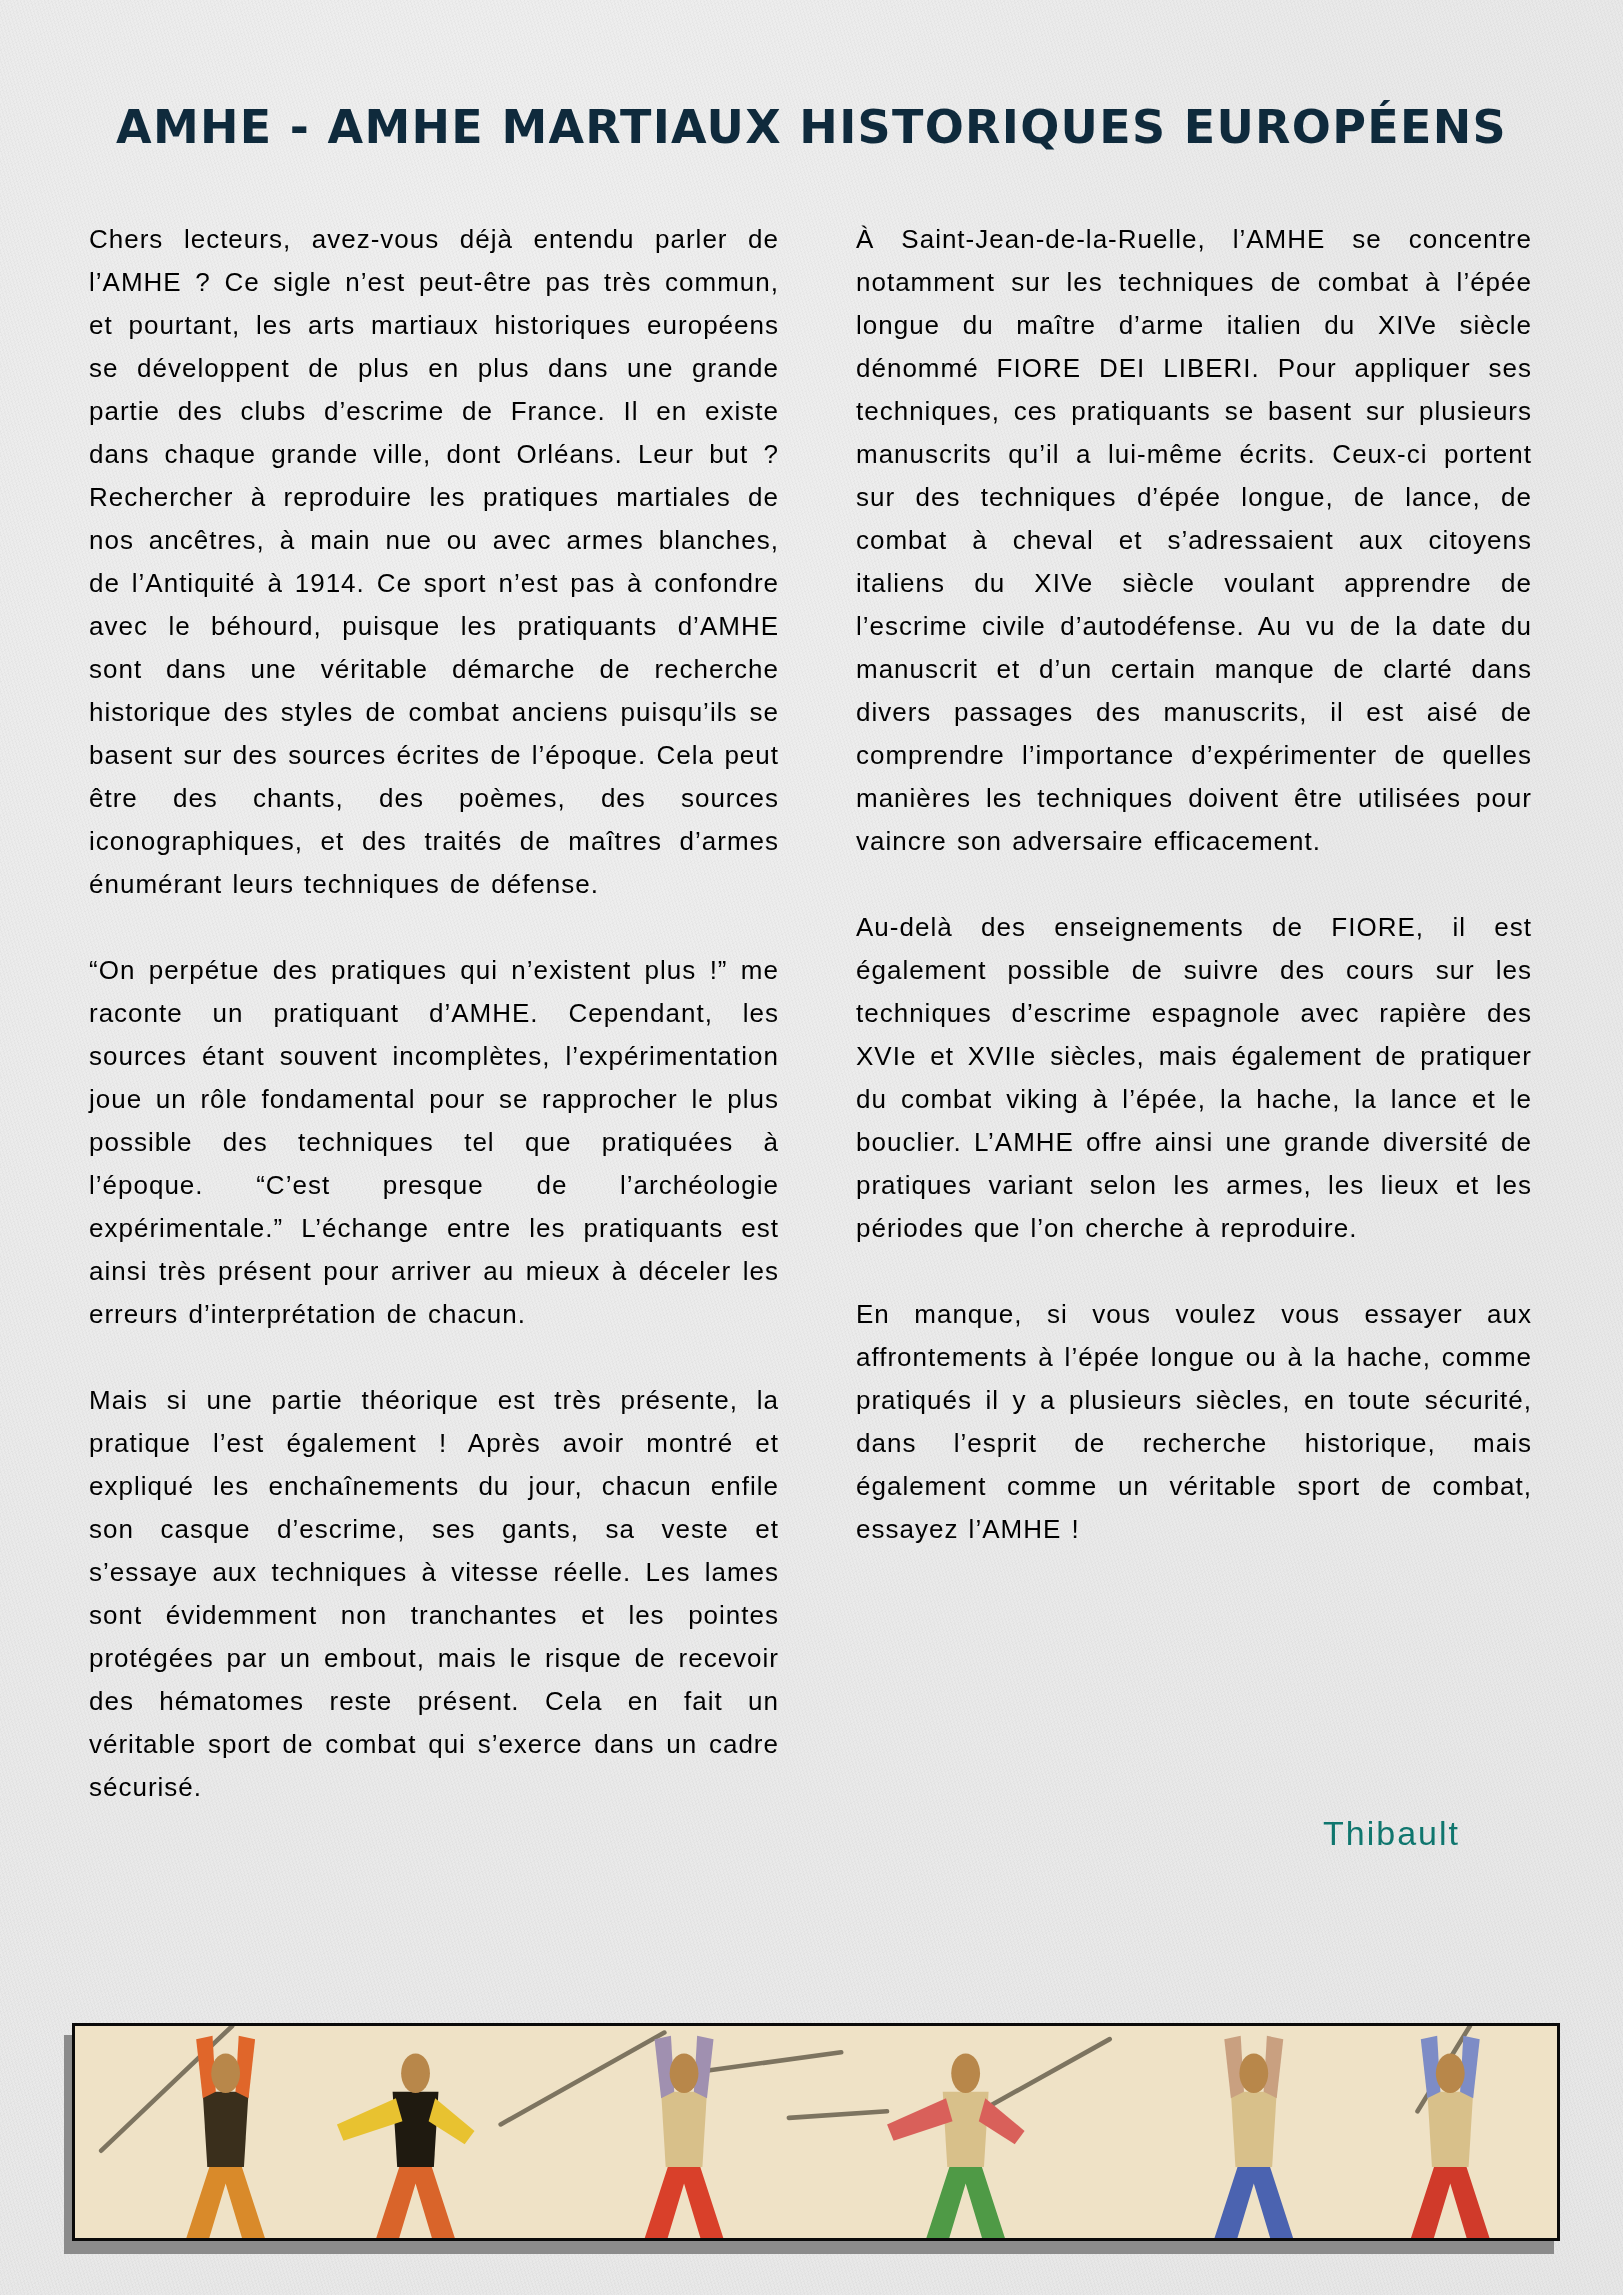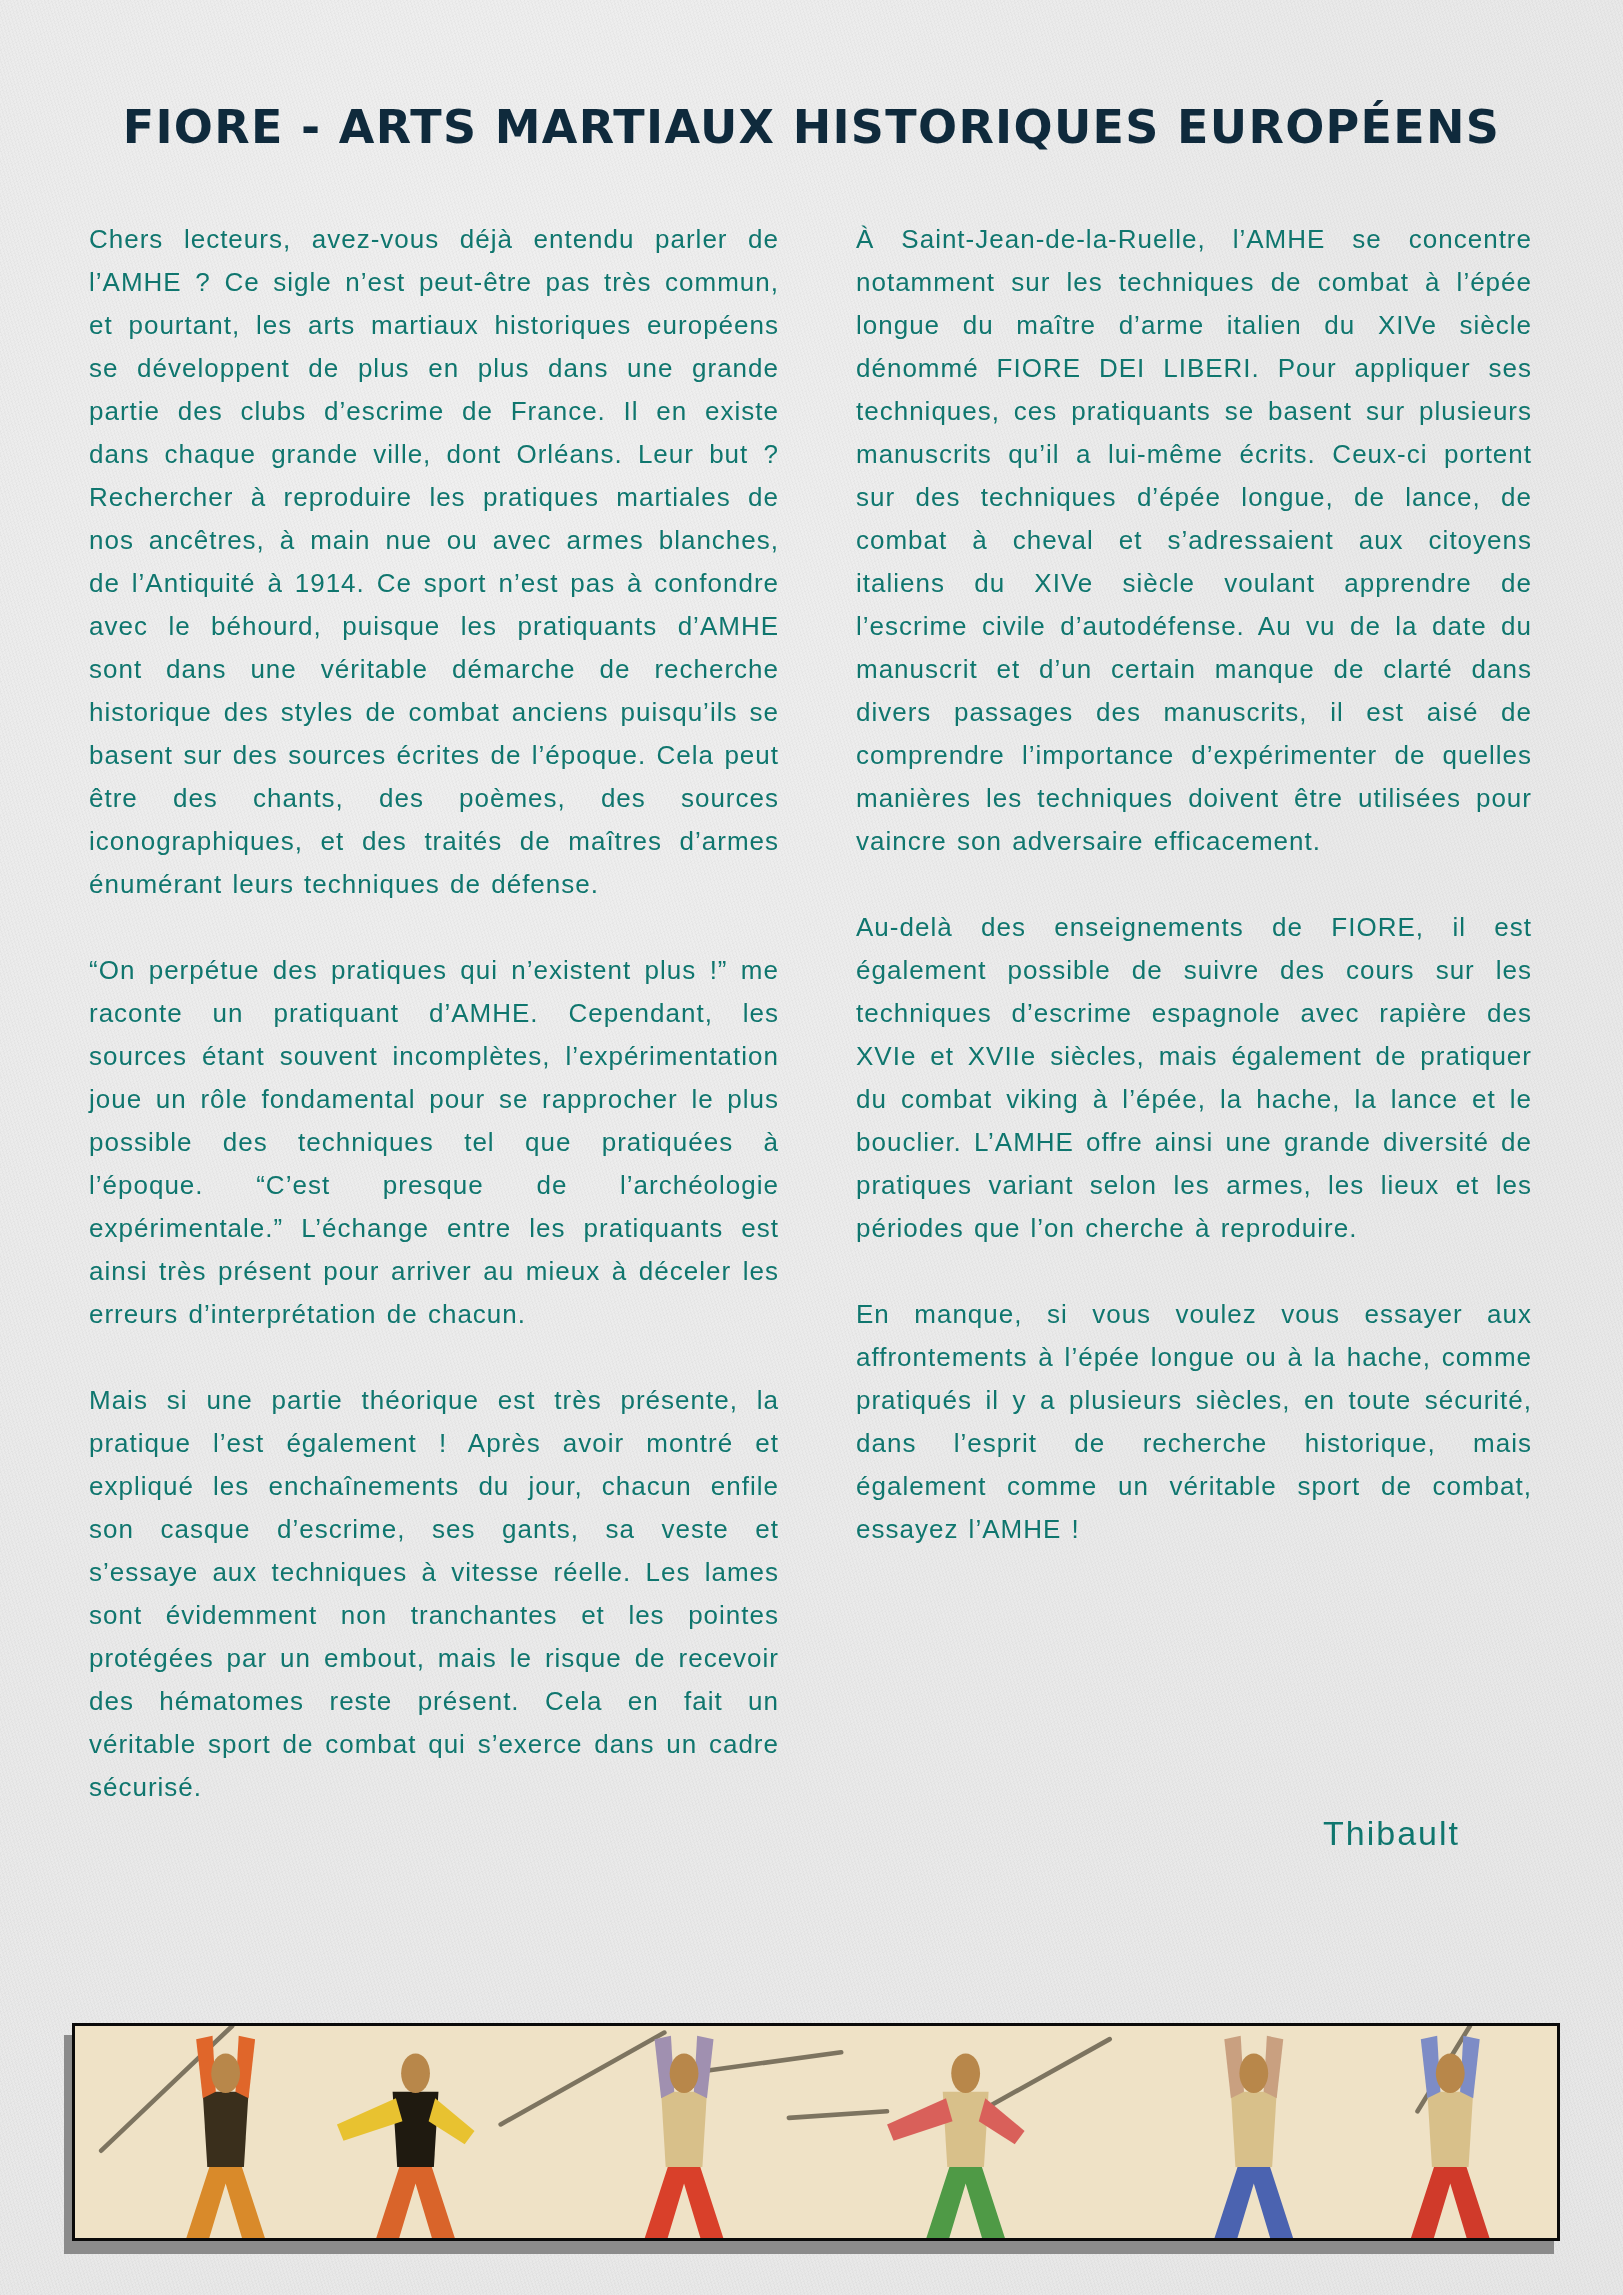--- a/index.html
+++ b/index.html
@@ -15,21 +15,21 @@
   }
   .title {
     position: absolute; left: 0; top: 100px; width: 1623px;
     text-align: center; font-family: "DejaVu Sans", sans-serif;
     font-weight: bold; font-size: 46px; letter-spacing: 1.3px; color: #0f2a3c;
     margin: 0;
   }
   .column {
     position: absolute; top: 218px;
     font-size: 26px; line-height: 43px; text-align: justify;
-    letter-spacing: 1px; word-spacing: 2px; color: #0f766e;
+    letter-spacing: 1px; word-spacing: 2px; color: #000000;
   }
   .col-left { left: 89px; width: 690px; }
   .col-right { left: 856px; width: 676px; }
   .column p { margin: 0 0 43px 0; }
   .column p:last-child { margin-bottom: 0; }
   .signature {
     position: absolute; left: 1323px; top: 1814px;
     font-size: 34px; letter-spacing: 2px; color: #0f766e;
   }
   .banner-shadow {
@@ -39,21 +39,21 @@
   .banner {
     position: absolute; left: 72px; top: 2023px; width: 1488px; height: 218px;
     background: #efe2c6; border: 3.3px solid #0a0a0a; box-sizing: border-box;
     overflow: hidden;
   }
   .banner svg { display: block; width: 100%; height: 100%; }
 </style>
 </head>
 <body>
 
-<h1 class="title">FIORE - ARTS MARTIAUX HISTORIQUES EUROPÉENS</h1>
+<h1 class="title">AMHE - AMHE MARTIAUX HISTORIQUES EUROPÉENS</h1>
 
 <div class="column col-left">
   <p>Chers lecteurs, avez-vous déjà entendu parler de l’AMHE ? Ce sigle n’est peut-être pas très commun, et pourtant, les arts martiaux historiques européens se développent de plus en plus dans une grande partie des clubs d’escrime de France. Il en existe dans chaque grande ville, dont Orléans. Leur but ? Rechercher à reproduire les pratiques martiales de nos ancêtres, à main nue ou avec armes blanches, de l’Antiquité à 1914. Ce sport n’est pas à confondre avec le béhourd, puisque les pratiquants d’AMHE sont dans une véritable démarche de recherche historique des styles de combat anciens puisqu’ils se basent sur des sources écrites de l’époque. Cela peut être des chants, des poèmes, des sources iconographiques, et des traités de maîtres d’armes énumérant leurs techniques de défense.</p>
   <p>“On perpétue des pratiques qui n’existent plus !” me raconte un pratiquant d’AMHE. Cependant, les sources étant souvent incomplètes, l’expérimentation joue un rôle fondamental pour se rapprocher le plus possible des techniques tel que pratiquées à l’époque. “C’est presque de l’archéologie expérimentale.” L’échange entre les pratiquants est ainsi très présent pour arriver au mieux à déceler les erreurs d’interprétation de chacun.</p>
   <p>Mais si une partie théorique est très présente, la pratique l’est également ! Après avoir montré et expliqué les enchaînements du jour, chacun enfile son casque d’escrime, ses gants, sa veste et s’essaye aux techniques à vitesse réelle. Les lames sont évidemment non tranchantes et les pointes protégées par un embout, mais le risque de recevoir des hématomes reste présent. Cela en fait un véritable sport de combat qui s’exerce dans un cadre sécurisé.</p>
 </div>
 
 <div class="column col-right">
   <p>À Saint-Jean-de-la-Ruelle, l’AMHE se concentre notamment sur les techniques de combat à l’épée longue du maître d’arme italien du XIVe siècle dénommé FIORE DEI LIBERI. Pour appliquer ses techniques, ces pratiquants se basent sur plusieurs manuscrits qu’il a lui-même écrits. Ceux-ci portent sur des techniques d’épée longue, de lance, de combat à cheval et s’adressaient aux citoyens italiens du XIVe siècle voulant apprendre de l’escrime civile d’autodéfense. Au vu de la date du manuscrit et d’un certain manque de clarté dans divers passages des manuscrits, il est aisé de comprendre l’importance d’expérimenter de quelles manières les techniques doivent être utilisées pour vaincre son adversaire efficacement.</p>
   <p>Au-delà des enseignements de FIORE, il est également possible de suivre des cours sur les techniques d’escrime espagnole avec rapière des XVIe et XVIIe siècles, mais également de pratiquer du combat viking à l’épée, la hache, la lance et le bouclier. L’AMHE offre ainsi une grande diversité de pratiques variant selon les armes, les lieux et les périodes que l’on cherche à reproduire.</p>

